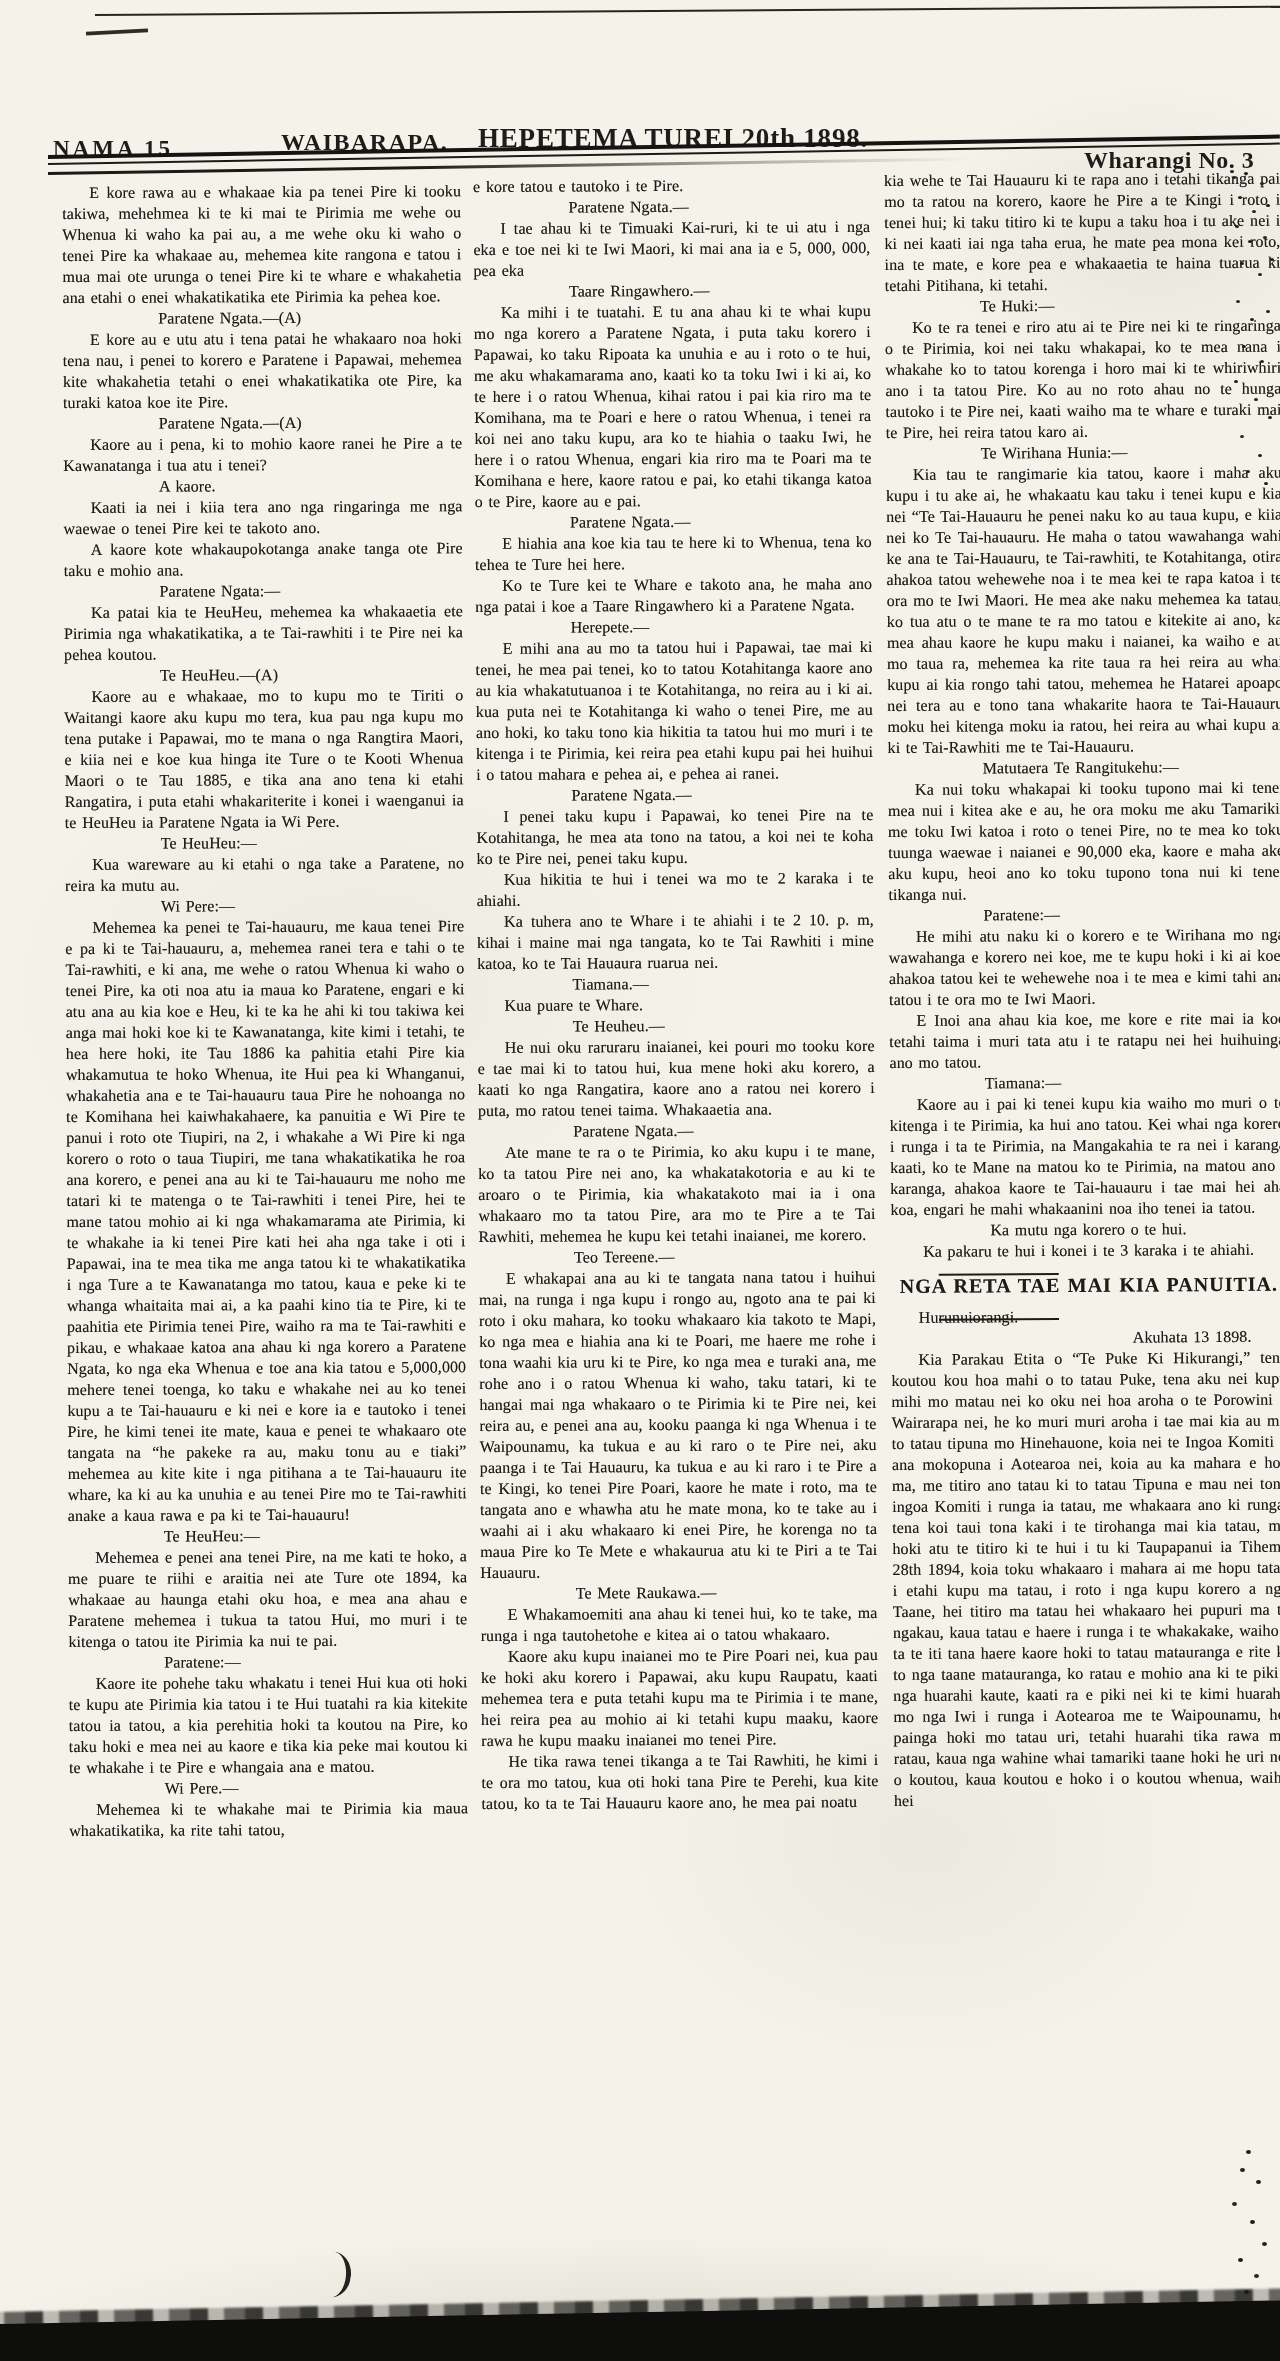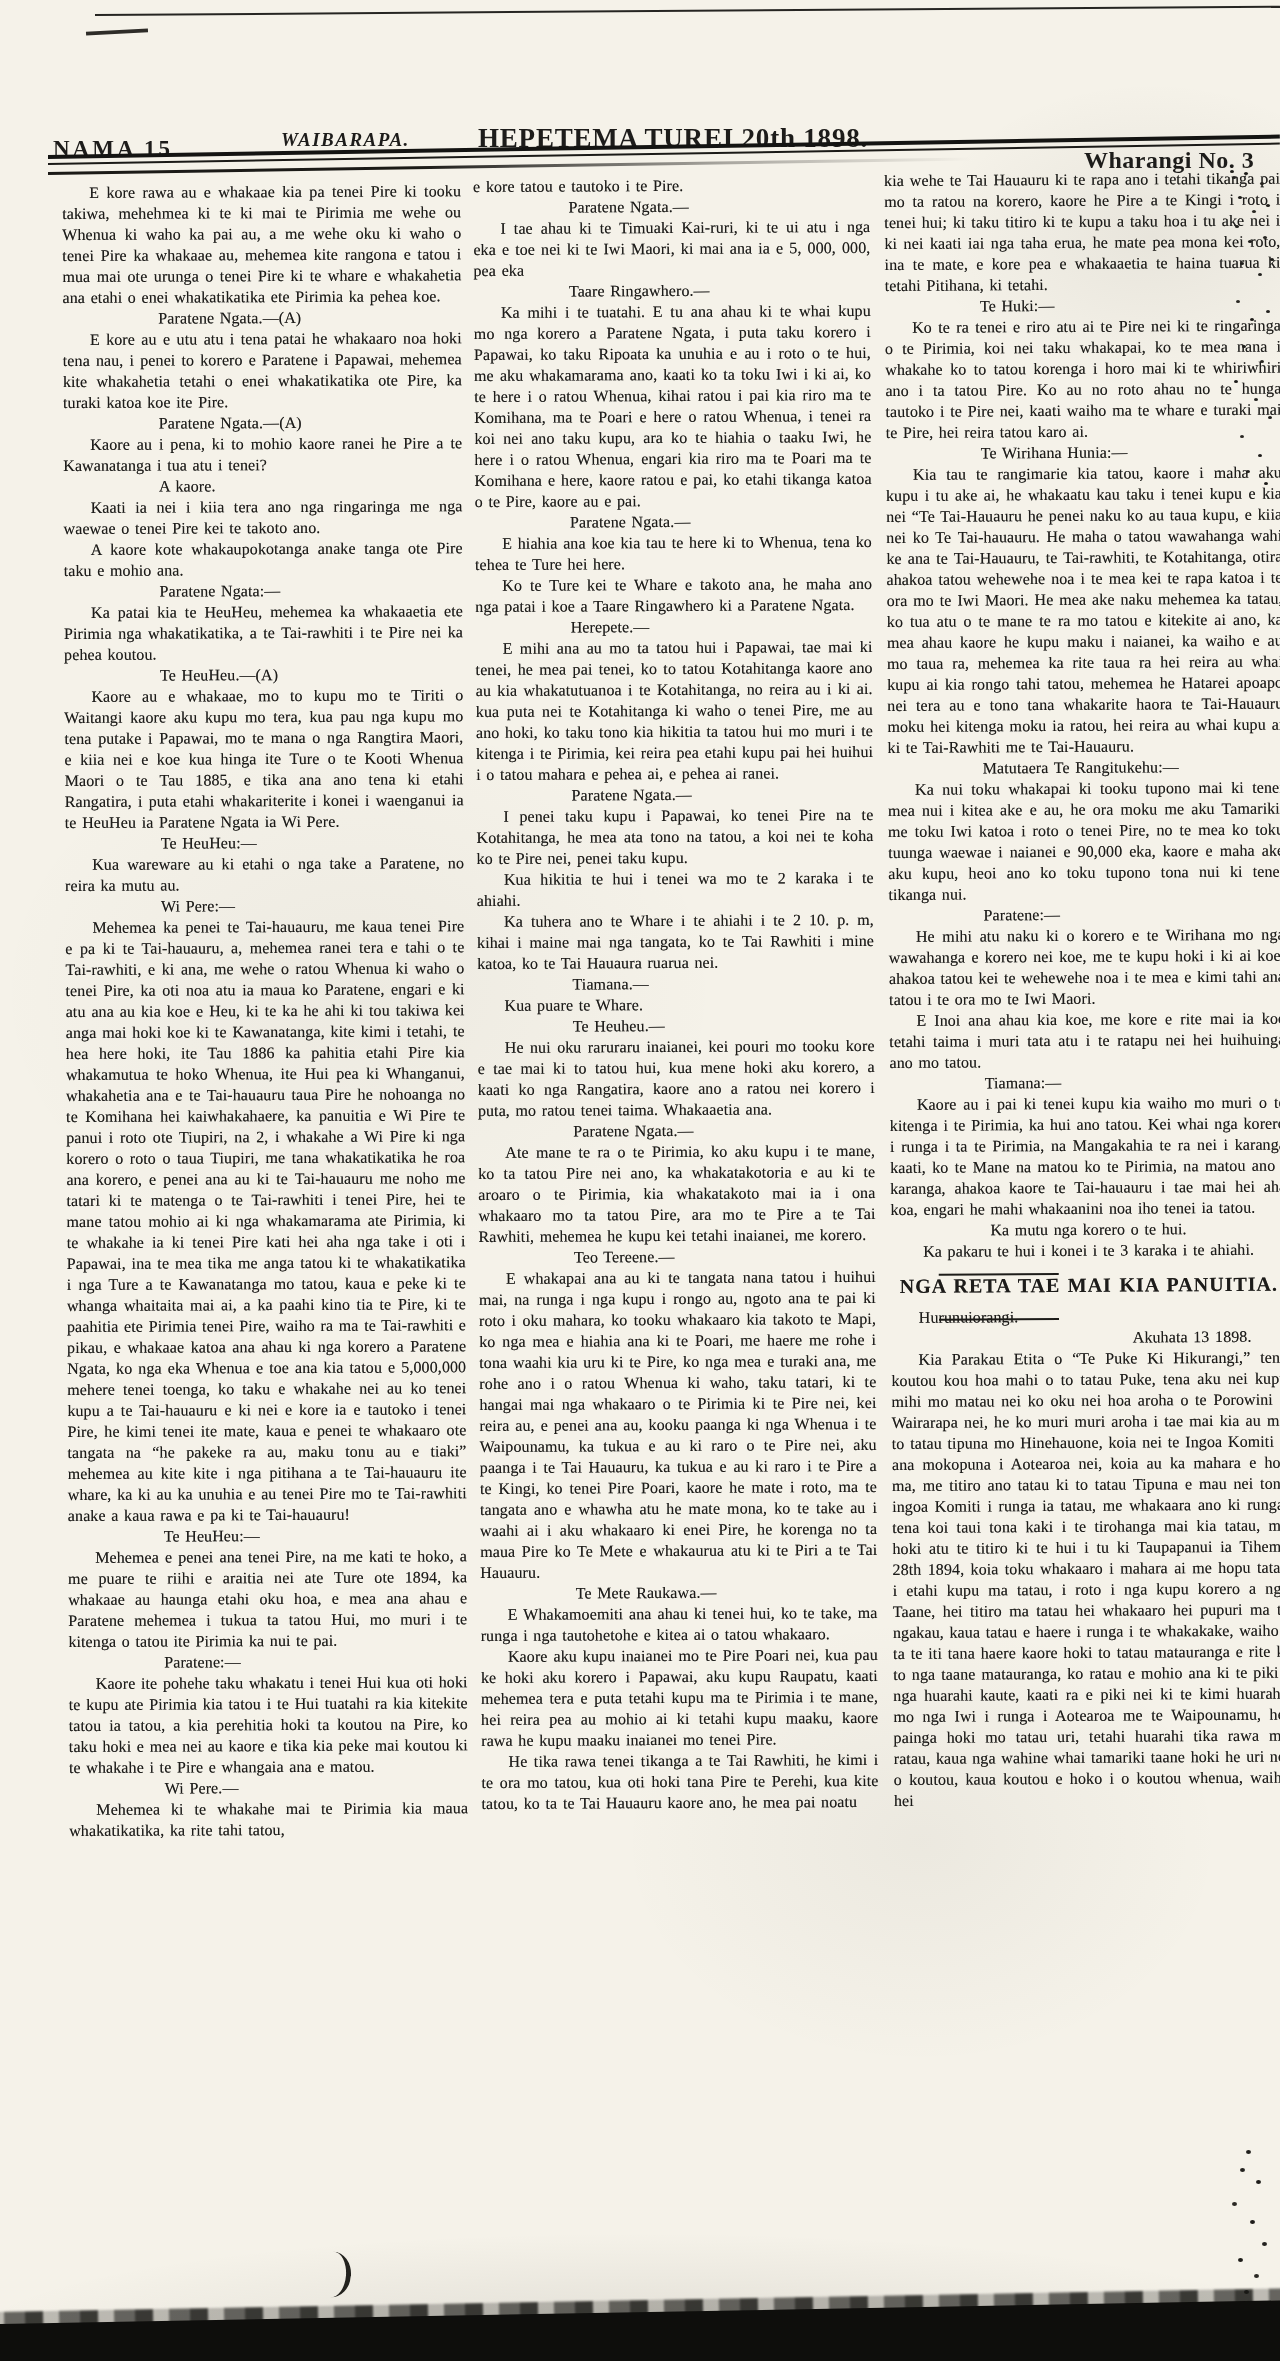--- a/index.html
+++ b/index.html
@@ -38,21 +38,21 @@
   }
   .bottom-fuzz{position:absolute;left:-30px;top:2300px;width:1360px;height:16px;transform:rotate(-1.05deg);
     background:repeating-linear-gradient(90deg, rgba(25,25,22,.85) 0 18px, rgba(25,25,22,.25) 18px 34px, rgba(25,25,22,.65) 34px 55px);
     filter:blur(1px);}
   .bottom-band{position:absolute;left:-30px;top:2312px;width:1360px;height:90px;background:#0e0e0c;transform:rotate(-1.05deg);}
   .ink-blot{position:absolute;left:330px;top:2252px;width:16px;height:46px;border-right:5px solid #23221e;
     border-radius:0 100% 100% 0 / 0 55% 55% 0;transform:rotate(4deg);}
   
   .masthead span{position:absolute;font-weight:bold;white-space:nowrap;}
   .m-issue{left:53px;top:136px;font-size:23px;letter-spacing:3px;}
-  .m-region{left:281px;top:129px;font-size:19px;letter-spacing:1.5px;font-style:italic;}
+  .m-region{left:281px;top:129px;font-size:24px;letter-spacing:1.5px;}
   .m-date{left:478px;top:123px;font-size:27px;letter-spacing:.8px;}
   .m-page{left:1084px;top:107px;font-size:24px;letter-spacing:.5px;margin-top:40px;}
   .rule{position:absolute;left:48px;width:1232px;transform-origin:left center;}
   .rule-a{top:155px;border-top:4px solid #141412;transform:rotate(-.95deg);}
   .rule-b{top:163px;border-top:2px solid #1b1a17;transform:rotate(-.95deg);}
   .rule-c{top:172px;height:3px;transform:rotate(-.9deg);
     background:linear-gradient(90deg,#1b1a17 0 30%, rgba(27,26,23,.35) 55%, transparent 75%);}
   
   .col{position:absolute;font-size:16px;line-height:21px;text-align:justify;
     letter-spacing:.1px;word-spacing:1.5px;transform-origin:top left;

